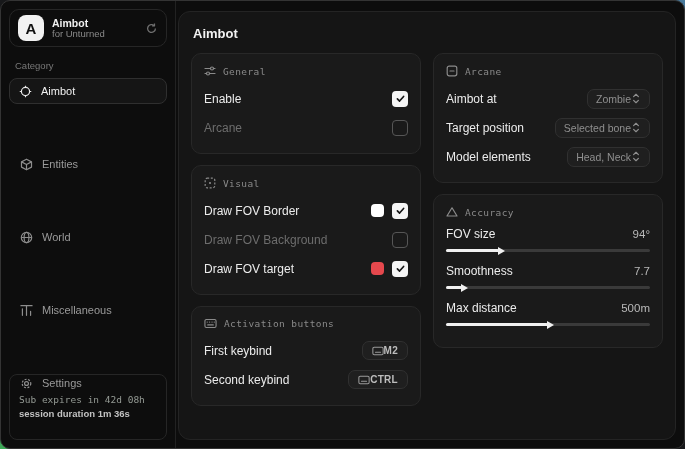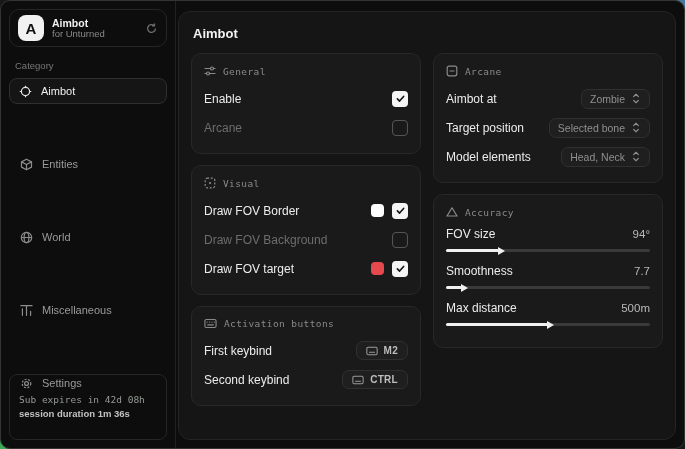--- a/index.html
+++ b/index.html
@@ -95,21 +95,21 @@
   .checkbox {
     width:16px; height:16px; border-radius:4px; cursor:pointer;
     display:flex; align-items:center; justify-content:center;
   }
   .checkbox.checked { background:#f5f5f5; }
   .checkbox.unchecked { border:1.5px solid #565656; background:transparent; }
   
   .swatch { width:13px; height:13px; border-radius:4px; cursor:pointer; }
   
   .keybtn, .selectbtn {
-    display:flex; align-items:center; gap:6px;
+    display:flex; align-items:center; gap:0;
     background:#1f1f1f; border:1px solid #303030; border-radius:7px;
     padding:3px 9px; cursor:pointer;
   }
   .keybtn { color:#bdbdbd; font-size:10px; font-weight:bold; letter-spacing:0.3px; }
   .keybtn .kicon { display:flex; color:#9a9a9a; }
   .selectbtn { color:#8f8f8f; font-size:10.5px; padding:3px 8px; }
   .selectbtn .sicon { display:flex; color:#8f8f8f; }
   
   .slider-group { margin:6px 0 12px 0; }
   .slider-head { display:flex; justify-content:space-between; align-items:center; margin-bottom:8px; }

